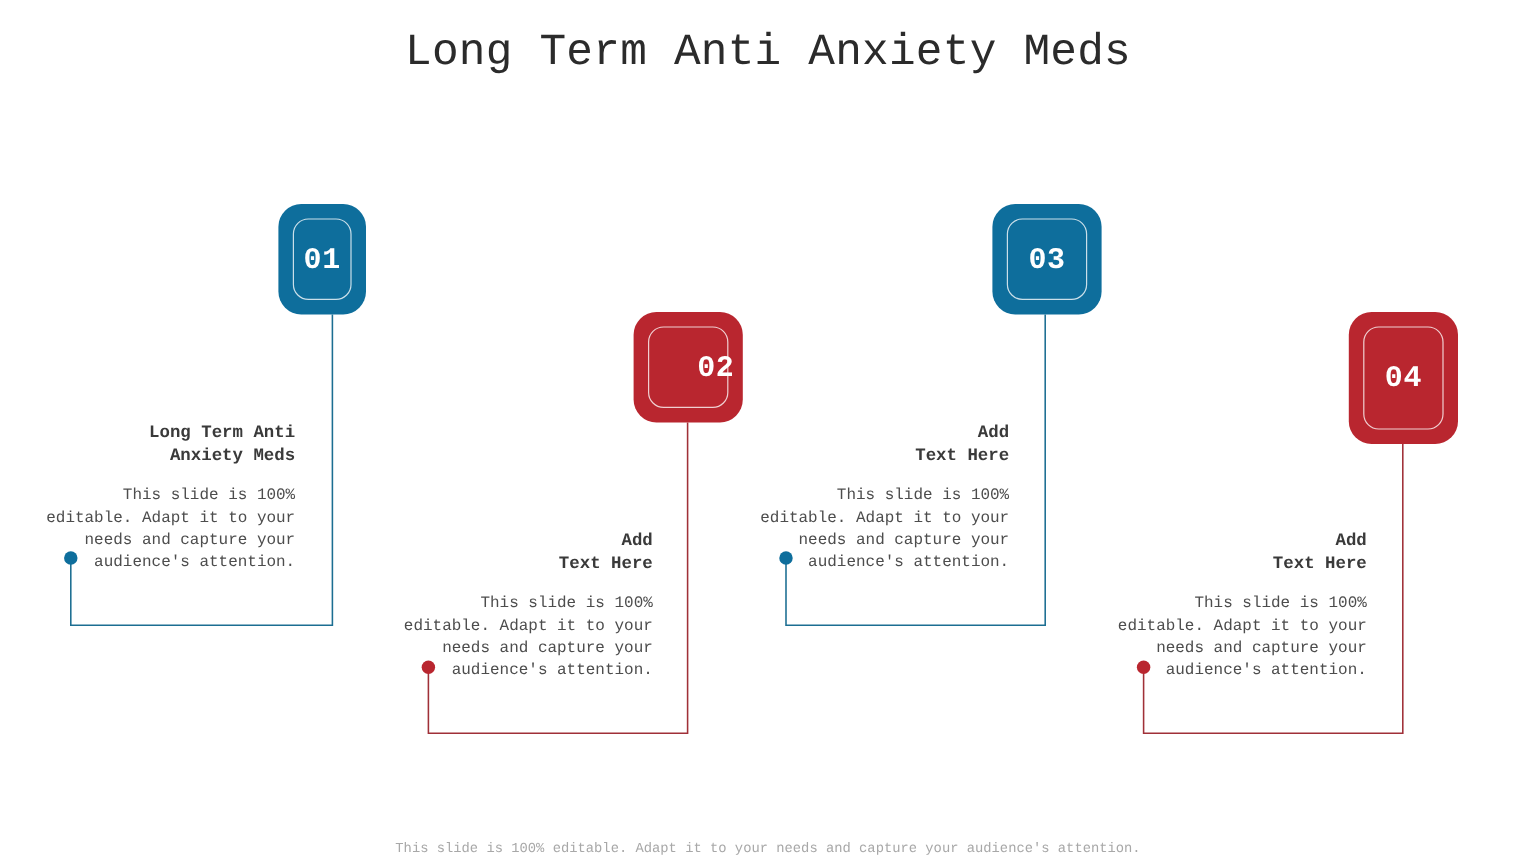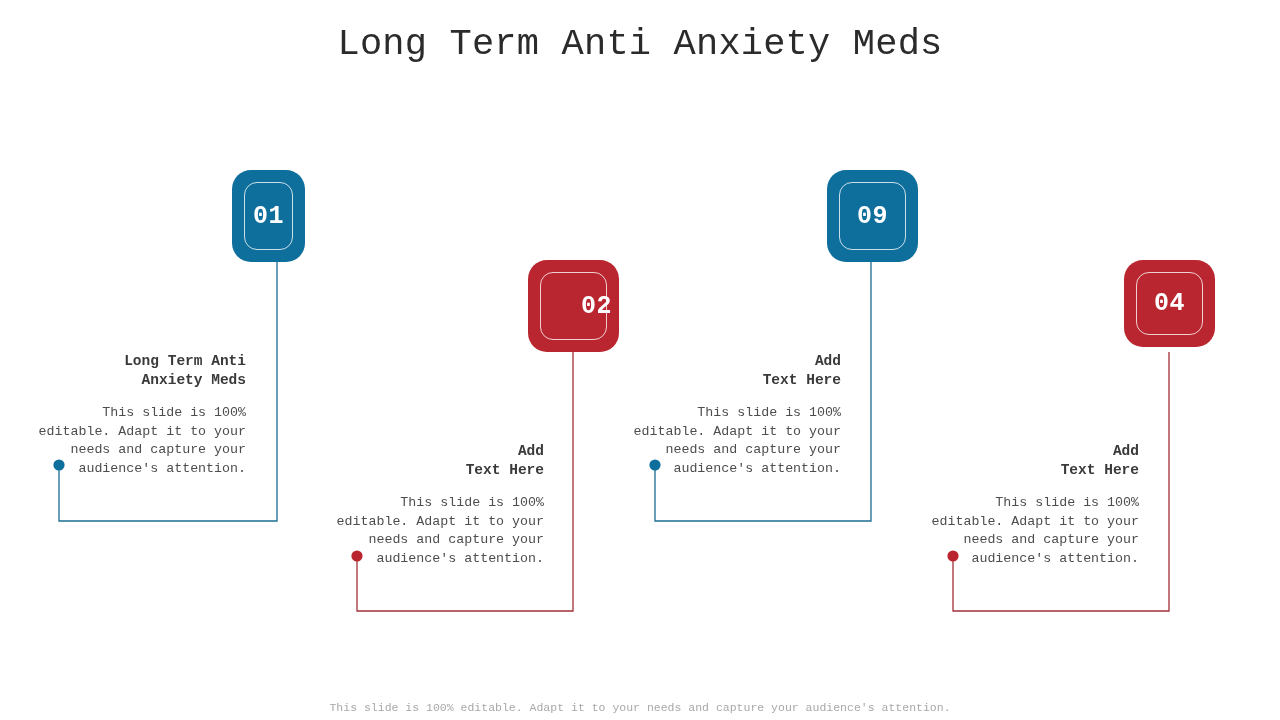--- a/index.html
+++ b/index.html
@@ -158,28 +158,28 @@
           <div class="badge-inner"></div>
           <div class="badge-num">02</div>
         </div>
         <div class="textblock" style="left: 328px; top: 442px;">
           <div class="tb-heading">Add
 Text Here</div>
           <div class="tb-body">This slide is 100% editable. Adapt it to your needs and capture your audience's attention.</div>
         </div>
         <div class="badge" style="left: 827px; top: 170px; width: 91px; height: 92px; background: rgb(14, 110, 156);">
           <div class="badge-inner"></div>
-          <div class="badge-num">09</div>
+          <div class="badge-num">03</div>
         </div>
         <div class="textblock" style="left: 625px; top: 352px;">
           <div class="tb-heading">Add
 Text Here</div>
           <div class="tb-body">This slide is 100% editable. Adapt it to your needs and capture your audience's attention.</div>
         </div>
-        <div class="badge" style="left: 1124px; top: 260px; width: 91px; height: 87px; background: rgb(185, 38, 47);">
+        <div class="badge" style="left: 1124px; top: 260px; width: 91px; height: 110px; background: rgb(185, 38, 47);">
           <div class="badge-inner"></div>
           <div class="badge-num">04</div>
         </div>
         <div class="textblock" style="left: 923px; top: 442px;">
           <div class="tb-heading">Add
 Text Here</div>
           <div class="tb-body">This slide is 100% editable. Adapt it to your needs and capture your audience's attention.</div>
         </div>
       </div>
 

